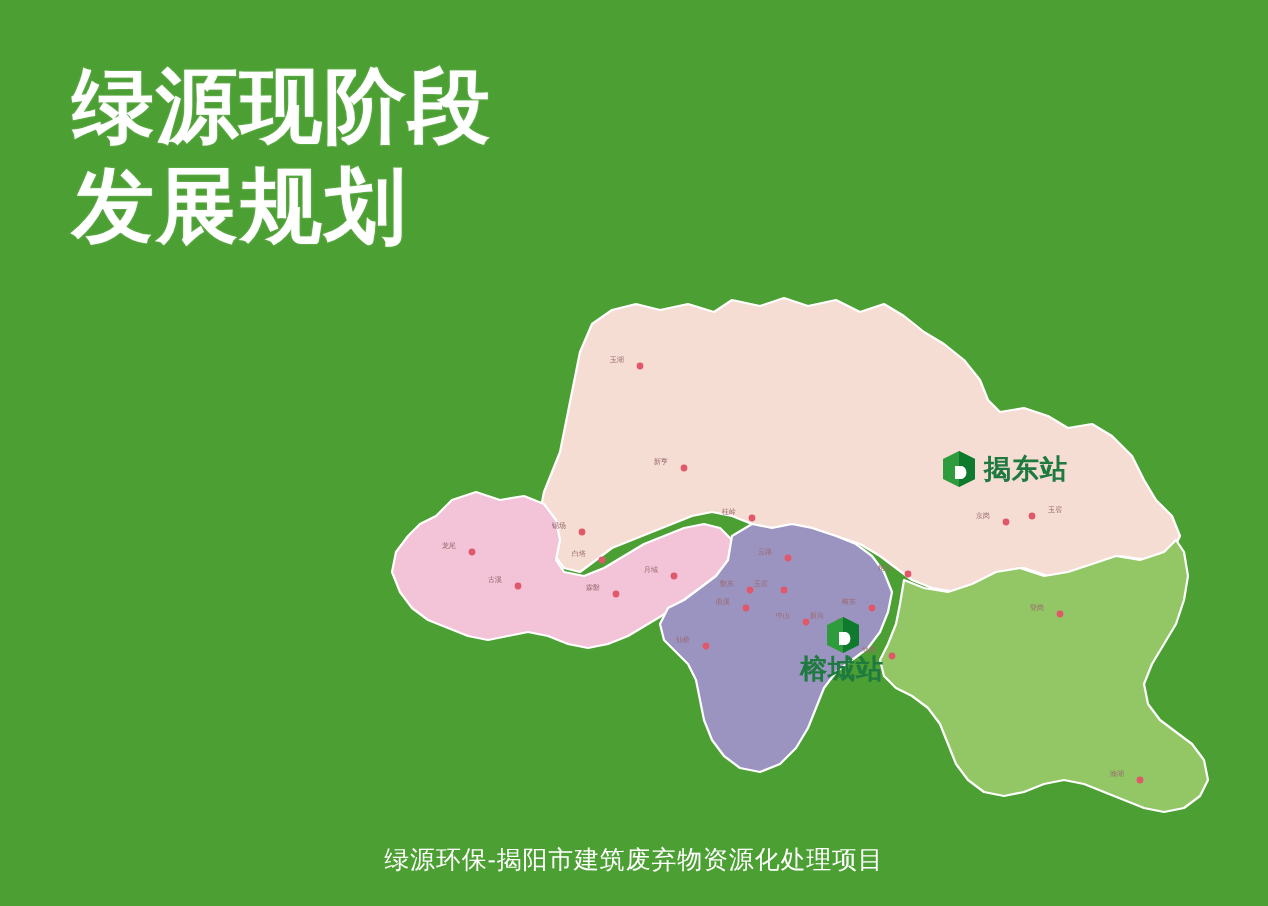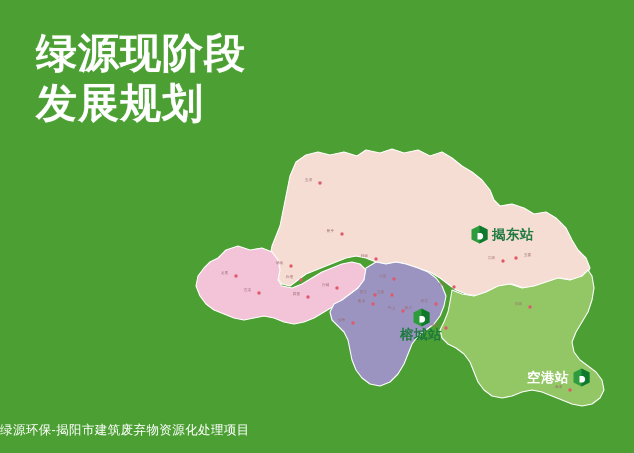--- a/index.html
+++ b/index.html
@@ -56,21 +56,21 @@
     line-height:1;
   }
   .station.stacked{flex-direction:column;gap:1px;}
   .logo{
     width:17px;height:19px;display:block;flex:none;
   }
 
   
   .caption{
     position:absolute;left:0;right:0;bottom:12px;
-    text-align:left;color:#ffffff;z-index:6;
+    text-align:center;color:#ffffff;z-index:6;
     font-size:12.5px;line-height:1.65;letter-spacing:.4px;
   }
   .caption div{margin:0;}
 </style>
 </head>
 <body>
 
 <div id="poster">
 
   <div id="map-wrap">
@@ -220,28 +220,20 @@
 
   <div class="station stacked" style="left:360px;top:308px;margin-left:40px;">
     <svg class="logo" viewBox="0 0 34 38">
       <polygon points="17,1 33,9 33,29 17,37 1,29 1,9" fill="#2e9c3c"></polygon>
       <polygon points="17,1 33,9 33,29 17,37" fill="#0f7a2e"></polygon>
       <path d="M13 9 v20 h7 a7 7 0 0 0 0-13 h-7" fill="#ffffff"></path>
     </svg>
     <span class="label" style="color:#1f7a3f;">榕城站</span>
   </div>
 
-  <div class="station" style="left:527px;top:368px;">
-    <span class="label" style="color:#ffffff;">空港站</span>
-    <svg class="logo" viewBox="0 0 34 38">
-      <polygon points="17,1 33,9 33,29 17,37 1,29 1,9" fill="#2e9c3c"></polygon>
-      <polygon points="17,1 33,9 33,29 17,37" fill="#0f7a2e"></polygon>
-      <path d="M13 9 v20 h7 a7 7 0 0 0 0-13 h-7" fill="#ffffff"></path>
-    </svg>
-  </div>
 
   <div class="headline">
     <div class="title-cn">绿源现阶段</div>
     <div class="title-cn line2">发展规划</div>
   </div>
 
   <div class="caption">
     <div>绿源环保-揭阳市建筑废弃物资源化处理项目</div>
   </div>
 

